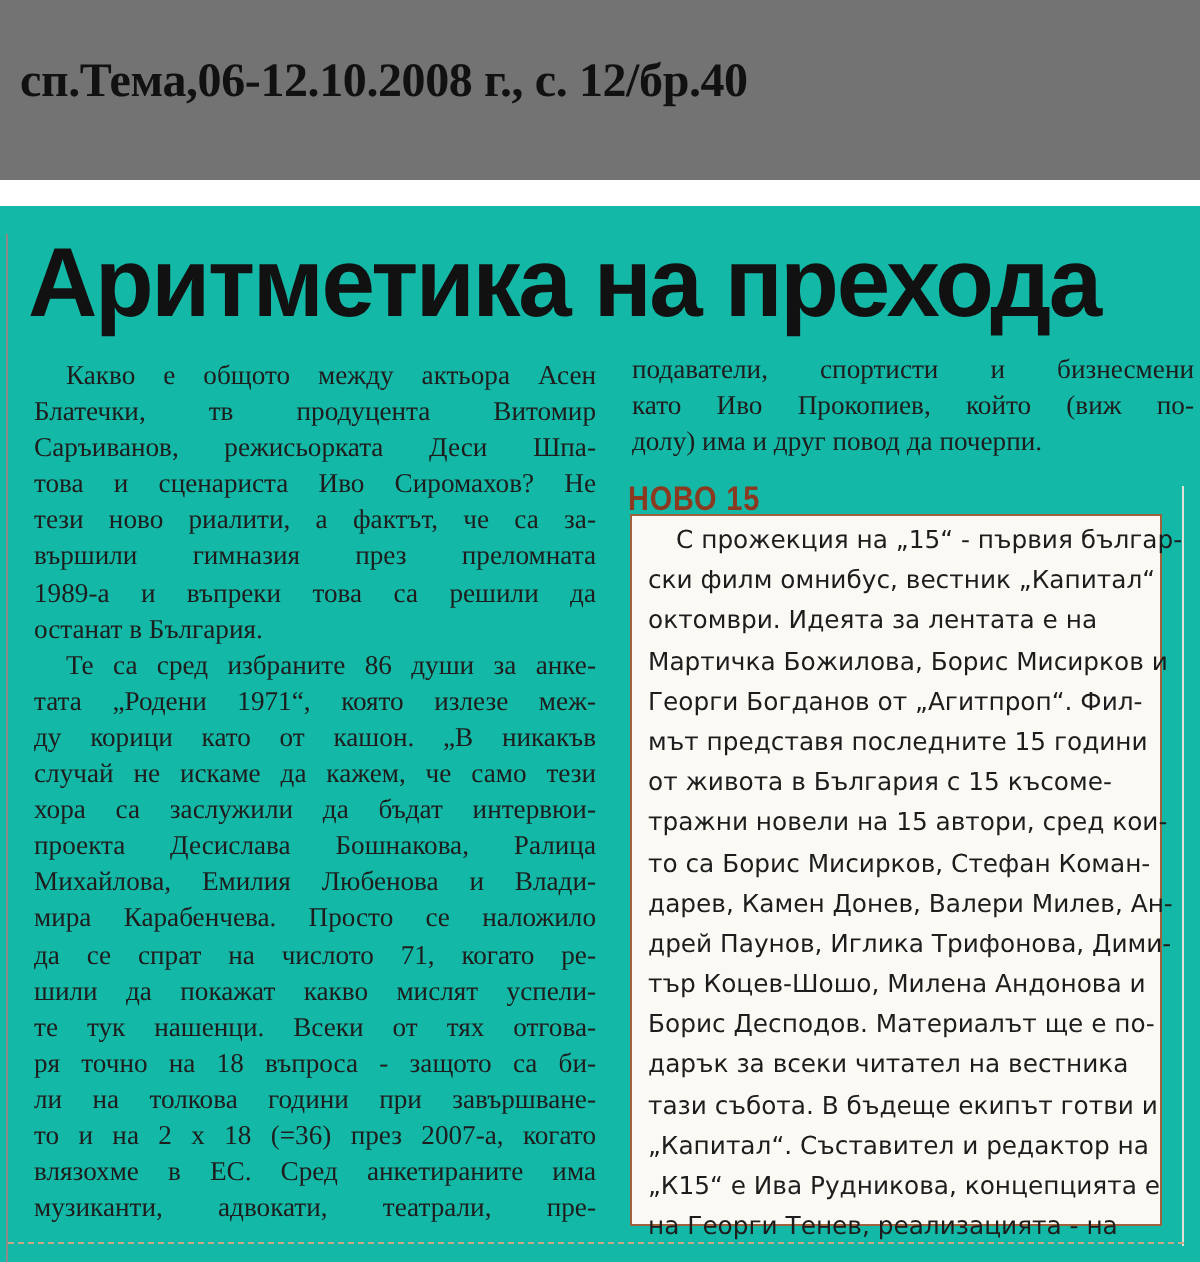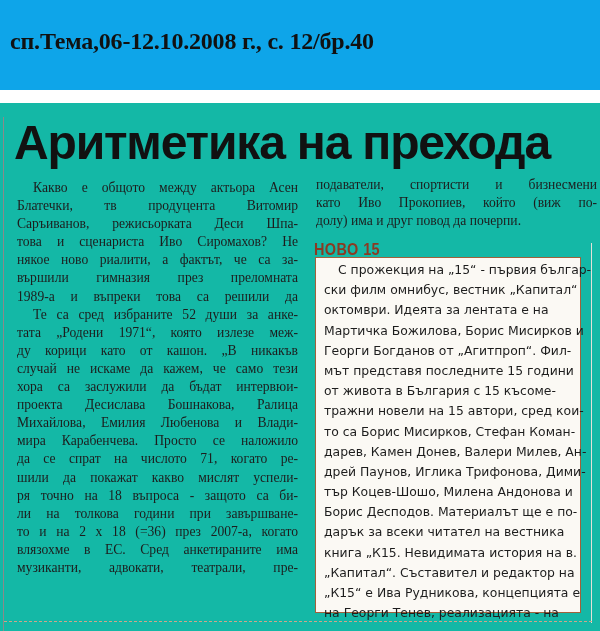--- a/index.html
+++ b/index.html
@@ -12,21 +12,21 @@
       height: 631px;
       position: relative;
       overflow: hidden;
       font-family: "DejaVu Serif", serif;
       color: #1a1a1a;
     }
     .header-band {
       position: absolute;
       left: 0; top: 0;
       width: 600px; height: 90px;
-      background: #0ea5e9;
+      background: #737373;
     }
     .citation {
       position: absolute;
       left: 10px; top: 28px;
       font-family: "Liberation Serif", serif;
       font-weight: bold;
       font-size: 24px;
       letter-spacing: -0.2px;
       color: #111;
       white-space: nowrap;
@@ -133,33 +133,35 @@
   <div class="left-rule"></div>
   <div class="right-edge"></div>
 
   <div class="headline">Аритметика на прехода</div>
 
   <div class="col col-left">
     <span class="line indent">Какво е общото между актьора Асен</span>
     <span class="line">Блатечки, тв продуцента Витомир</span>
     <span class="line">Саръиванов, режисьорката Деси Шпа-</span>
     <span class="line">това и сценариста Иво Сиромахов? Не</span>
-    <span class="line">някое ново риалити, а фактът, че са за-</span>
+    <span class="line">тези ново риалити, а фактът, че са за-</span>
     <span class="line">вършили гимназия през преломната</span>
     <span class="line">1989-а и въпреки това са решили да</span>
-    <span class="line indent">Те са сред избраните 52 души за анке-</span>
+    <span class="line last">останат в България.</span>
+    <span class="line indent">Те са сред избраните 86 души за анке-</span>
     <span class="line">тата „Родени 1971“, която излезе меж-</span>
     <span class="line">ду корици като от кашон. „В никакъв</span>
     <span class="line">случай не искаме да кажем, че само тези</span>
     <span class="line">хора са заслужили да бъдат интервюи-</span>
     <span class="line">проекта Десислава Бошнакова, Ралица</span>
     <span class="line">Михайлова, Емилия Любенова и Влади-</span>
     <span class="line">мира Карабенчева. Просто се наложило</span>
     <span class="line">да се спрат на числото 71, когато ре-</span>
     <span class="line">шили да покажат какво мислят успели-</span>
+    <span class="line">те тук нашенци. Всеки от тях отгова-</span>
     <span class="line">ря точно на 18 въпроса - защото са би-</span>
     <span class="line">ли на толкова години при завършване-</span>
     <span class="line">то и на 2 х 18 (=36) през 2007-а, когато</span>
     <span class="line">влязохме в ЕС. Сред анкетираните има</span>
     <span class="line">музиканти, адвокати, театрали, пре-</span>
   </div>
 
   <div class="col col-right-top">
     <span class="line">подаватели, спортисти и бизнесмени</span>
     <span class="line">като Иво Прокопиев, който (виж по-</span>
@@ -177,21 +179,21 @@
       <span class="line">Георги Богданов от „Агитпроп“. Фил-</span>
       <span class="line">мът представя последните 15 години</span>
       <span class="line">от живота в България с 15 късоме-</span>
       <span class="line">тражни новели на 15 автори, сред кои-</span>
       <span class="line">то са  Борис Мисирков, Стефан Коман-</span>
       <span class="line">дарев, Камен Донев, Валери Милев, Ан-</span>
       <span class="line">дрей Паунов, Иглика Трифонова, Дими-</span>
       <span class="line">тър Коцев-Шошо, Милена Андонова и</span>
       <span class="line">Борис Десподов. Материалът ще е по-</span>
       <span class="line">дарък за всеки читател на вестника</span>
-      <span class="line">книга „К15. Невидимата история на в.</span>
+      <span class="line">тази събота. В бъдеще екипът готви и</span>
       <span class="line">„Капитал“. Съставител и редактор на</span>
       <span class="line">„К15“ е Ива Рудникова, концепцията е</span>
       <span class="line">на Георги Тенев, реализацията - на</span>
 
     </div>
   </div>
 
   <div class="dotted-rule"></div>
 </div>
 

